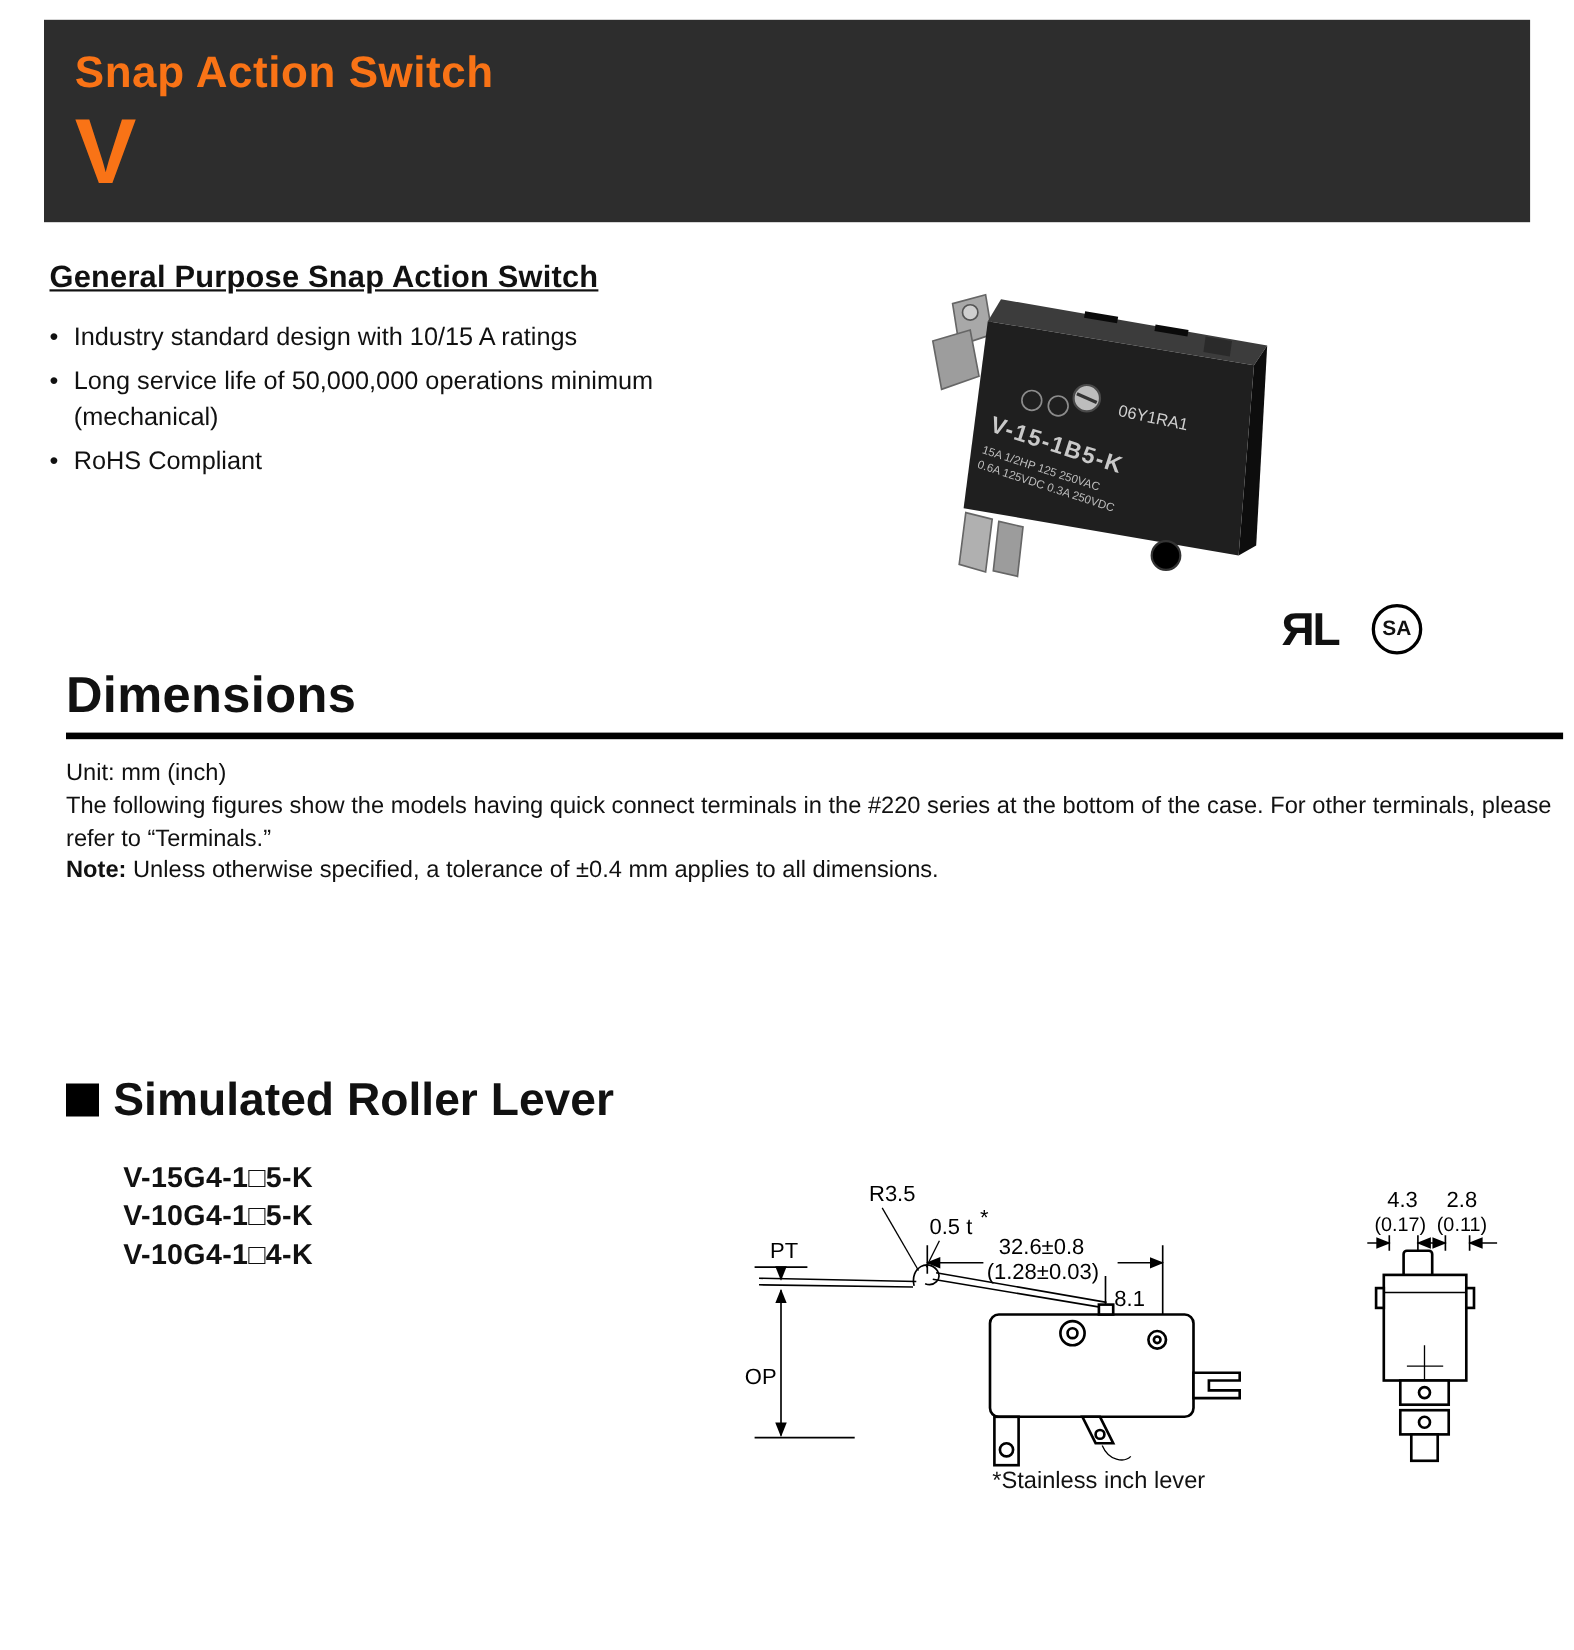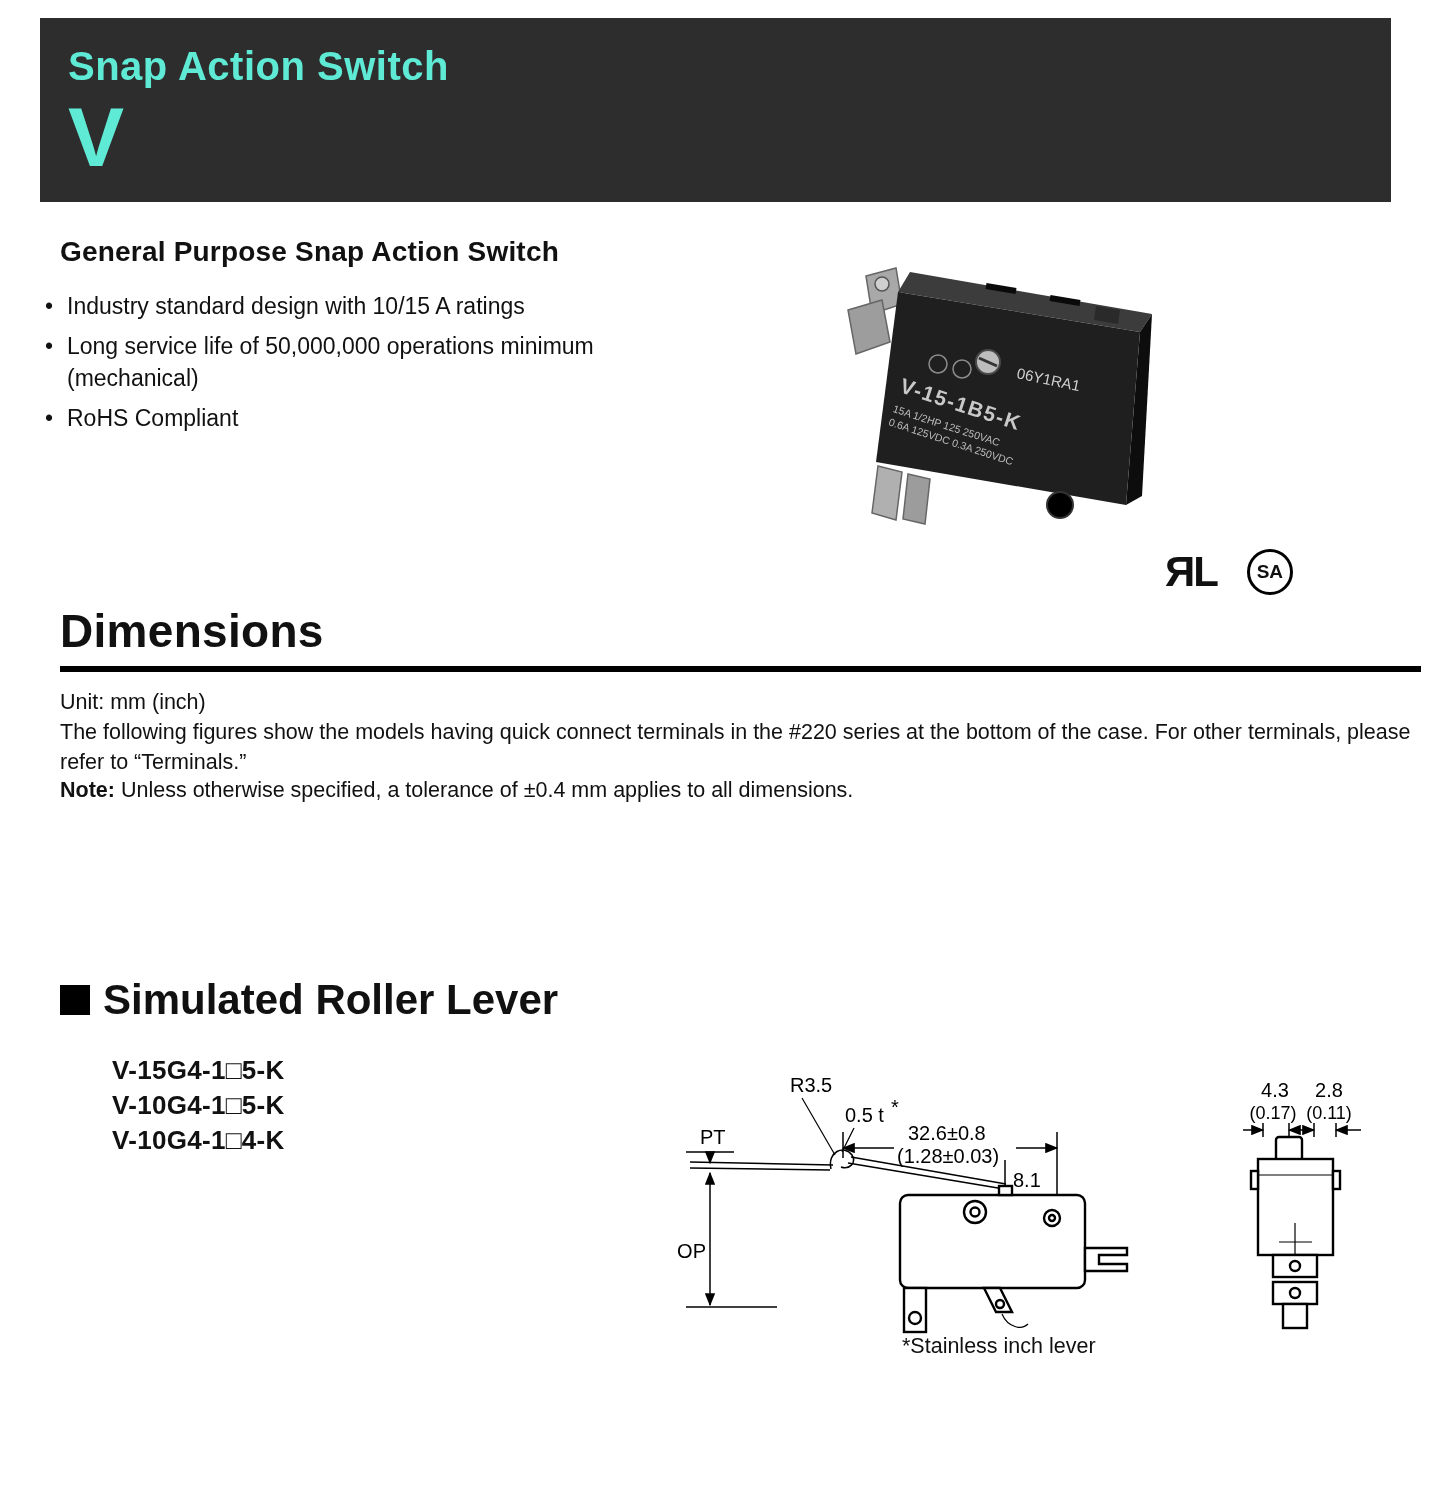--- a/index.html
+++ b/index.html
@@ -6,29 +6,29 @@
   html,body { background:#ffffff; }
   body {
     width:1431px; height:1500px; position:relative;
     font-family:"Liberation Sans", sans-serif; color:#111;
   }
   .page { position:absolute; inset:0; background:#fff; overflow:hidden; }
 
   
   .banner {
     position:absolute; left:40px; top:18px; width:1351px; height:184px;
-    background:#2d2d2d; color:#5eead4; padding:26px 28px;
+    background:#2d2d2d; color:#f97316; padding:26px 28px;
   }
   .banner-title { font-size:40px; font-weight:bold; letter-spacing:.5px; }
   .banner-letter { font-size:84px; font-weight:bold; line-height:1; margin-top:6px; }
 
   
   .intro-heading {
-    position:absolute; left:60px; top:236px;
-    font-size:28px; font-weight:bold; letter-spacing:.2px;
+    position:absolute; left:45px; top:236px;
+    font-size:28px; font-weight:bold; letter-spacing:.2px;text-decoration:underline;
   }
   .bullets {
     position:absolute; left:45px; top:290px; width:575px; list-style:none;
   }
   .bullets li {
     position:relative; padding-left:22px; font-size:23px; line-height:1.42;
     margin-bottom:7px;
   }
   .bullets li::before {
     content:"•"; position:absolute; left:0; top:0; font-size:23px;

